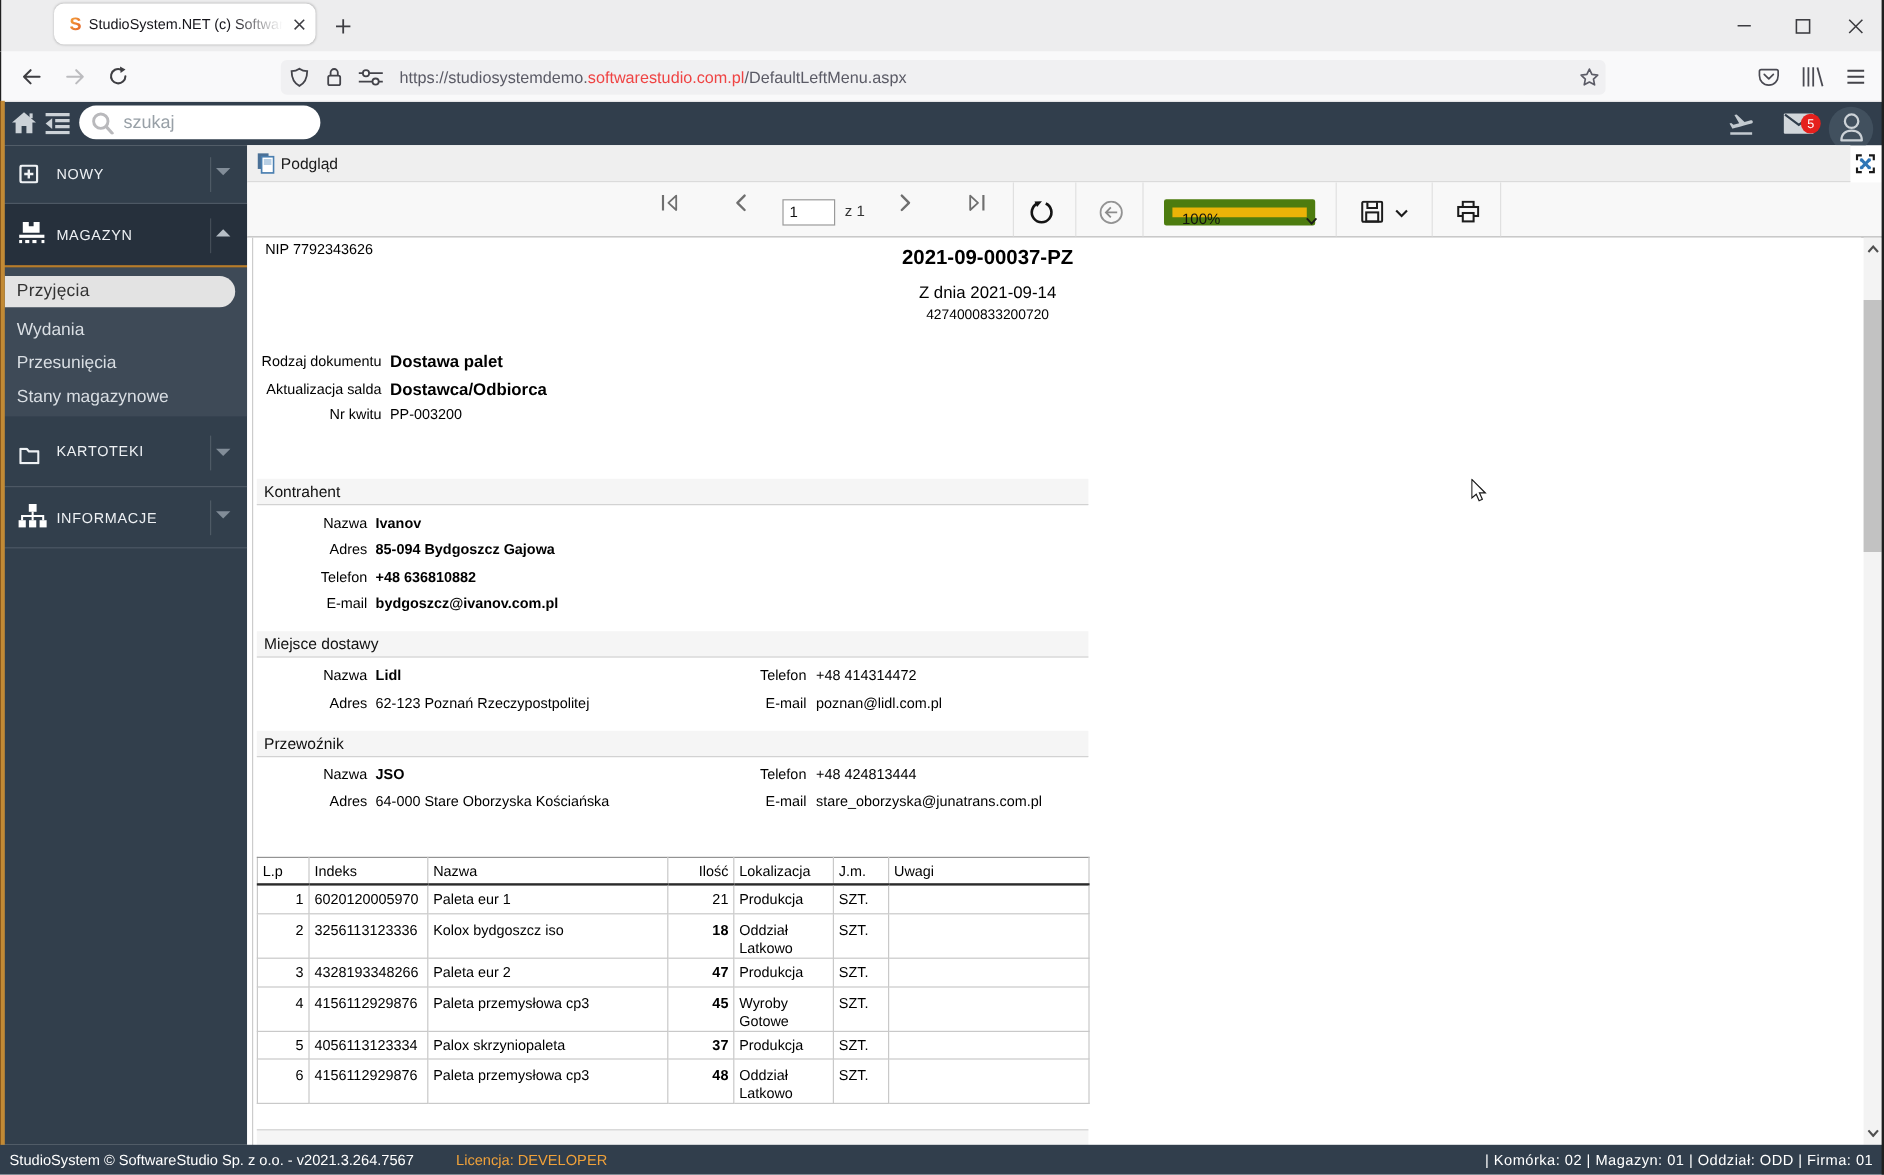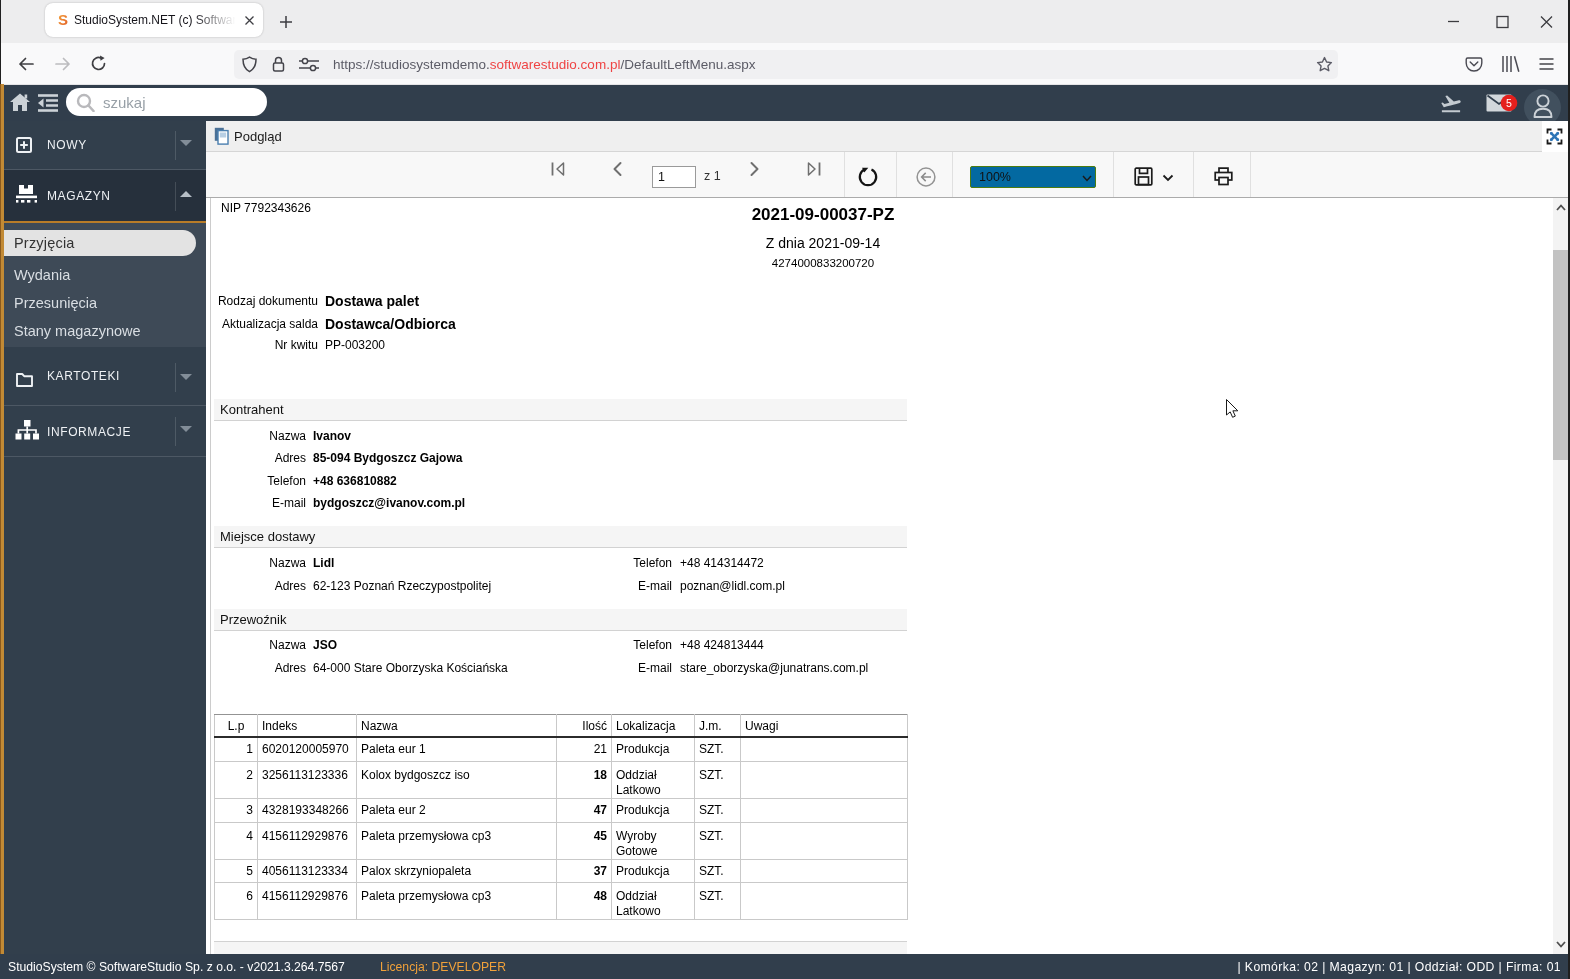--- a/index.html
+++ b/index.html
@@ -28,21 +28,21 @@
 .cdown{border-top:6px solid #828d98}
 .cup{border-bottom:6px solid #b6bec6}
 .smenu{position:absolute;left:14px;color:#d9dee3;font-size:14.5px}
 #pill{position:absolute;left:4px;top:109px;width:192px;height:26px;background:#e3e3e3;border-radius:0 13px 13px 0}
 #pill span{position:absolute;left:10px;top:5px;font-size:14.5px;color:#333;letter-spacing:.2px}
 
 #pbar{position:absolute;left:206px;top:121px;width:1336px;height:31px;background:#efefef;border-bottom:1px solid #d6d6d6}
 #toolbar{position:absolute;left:206px;top:152px;width:1364px;height:46px;background:#f8f8f8;border-bottom:1px solid #ababab}
 .tsep{position:absolute;top:0;width:1px;height:45px;background:#e0e0e0}
 #pginput{position:absolute;left:446px;top:14px;width:44px;height:22px;border:1px solid #9a9a9a;background:#fff;font-size:12.5px;padding-left:5px;line-height:20px;color:#111}
-#zoomsel{position:absolute;left:764px;top:14px;width:126px;height:22px;border:1px solid #4d7c0f;background:#0369a1;border-radius:2px}
+#zoomsel{position:absolute;left:764px;top:14px;width:126px;height:22px;border:7px solid #4d7c0f;background:#eab308;border-radius:2px}
 #zoomsel span{position:absolute;left:8px;top:3px;font-size:12.5px;color:#111}
 
 #preview{position:absolute;left:206px;top:198px;width:1345px;height:756px;background:#fff}
 .d{position:absolute;font-size:12px;color:#000;white-space:nowrap}
 .sbar{position:absolute;left:8px;width:693px;height:22px;background:#f5f5f5;border-bottom:1px solid #d2d2d2;font-size:13px;color:#111;padding-left:6px;line-height:22px}
 .rl{position:absolute;left:4px;width:96px;text-align:right;font-size:12px;white-space:nowrap}
 .rv{position:absolute;left:107px;font-size:12px;white-space:nowrap}
 .rl2{position:absolute;left:360px;width:106px;text-align:right;font-size:12px;white-space:nowrap}
 .rv2{position:absolute;left:474px;font-size:12px;white-space:nowrap}
 table{border-collapse:collapse;table-layout:fixed;font-size:12px;color:#000}
@@ -332,21 +332,21 @@
         <col style="width:43px">
         <col style="width:99px">
         <col style="width:200px">
         <col style="width:55px">
         <col style="width:83px">
         <col style="width:46px">
         <col style="width:167px">
       </colgroup>
   <tbody>
         <tr style="height:22px">
-          <th style="text-align:center">L.p</th>
+          <th style="text-align:left">L.p</th>
           <th>Indeks</th>
           <th>Nazwa</th>
           <th class="num">Ilość</th>
           <th>Lokalizacja</th>
           <th>J.m.</th>
           <th>Uwagi</th>
         </tr>
   <tr style="height:25px">
           <td class="num">1</td>
           <td>6020120005970</td>

